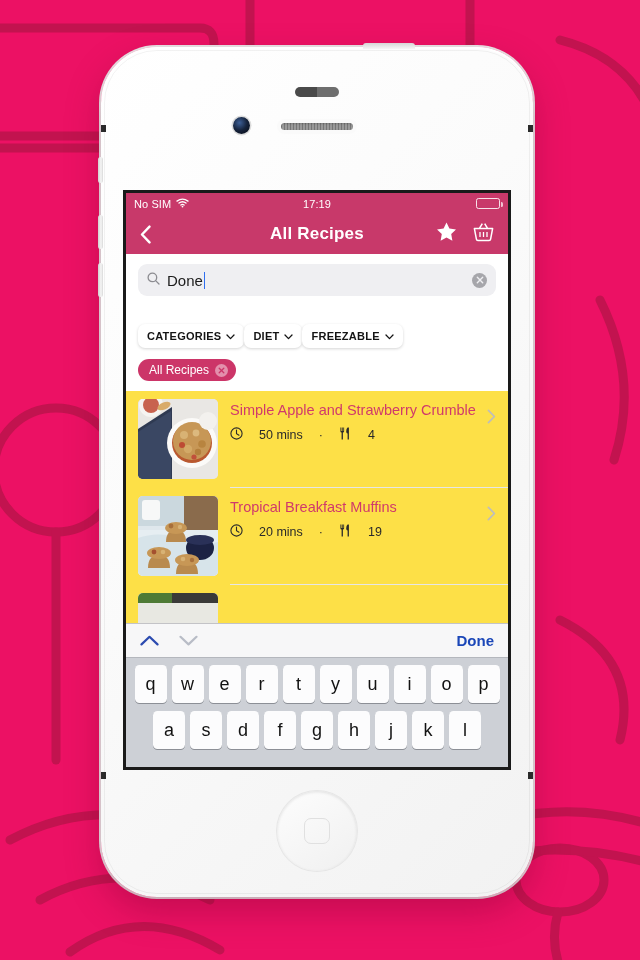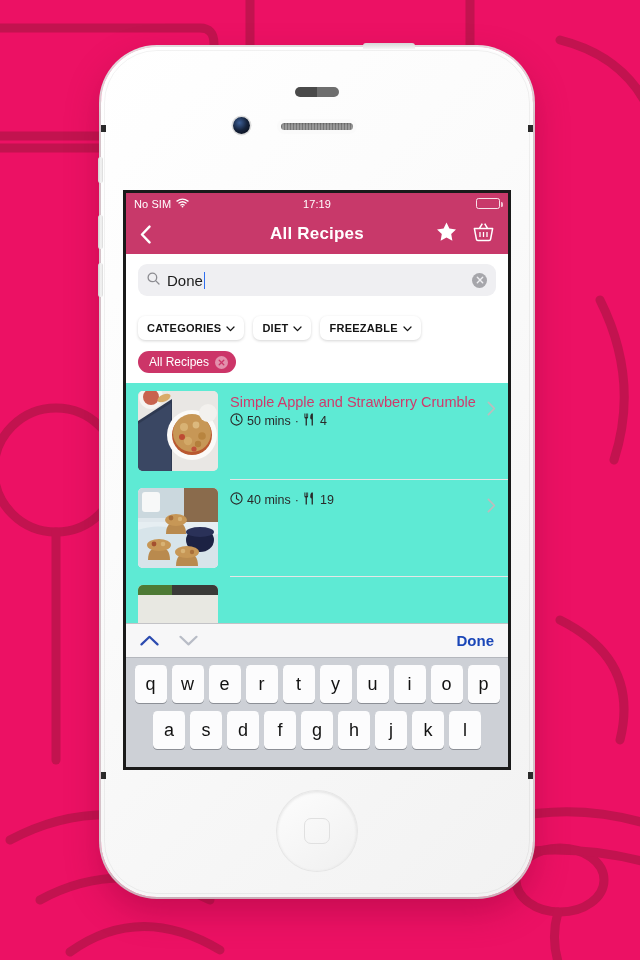--- a/index.html
+++ b/index.html
@@ -135,56 +135,56 @@
   .caret{
     display:inline-block; width:1.6px; height:17px; background:#2f6ff0;
     margin-left:1px;
   }
   .clear-btn{
     width:15px; height:15px; border-radius:50%; background:#a6a6ab;
     display:flex; align-items:center; justify-content:center; flex:none;
   }
 
   
-  .filters{ display:flex; gap:9px; padding:20px 12px 0 12px; }
+  .filters{ display:flex; padding:28px 12px 0 12px; }
   .chip{
     background:#fff; border-radius:7px; height:24px;
     display:flex; align-items:center; gap:5px; padding:0 9px;
     font-size:11px; font-weight:bold; color:#141414; letter-spacing:0.25px;
     box-shadow:0 1px 3px rgba(0,0,0,0.17);
   }
   .tagrow{ padding:11px 12px 10px 12px; display:flex; }
   .tag{
     background:#cc3568; color:#fff; border-radius:13px; height:22px;
     display:flex; align-items:center; gap:6px; padding:0 8px 0 11px;
     font-size:12px;
   }
   .tag-x{
     width:13px; height:13px; border-radius:50%;
     background:rgba(255,255,255,0.45);
     display:flex; align-items:center; justify-content:center;
   }
 
   
-  .list{ background:#5eead4; }
+  .list{ background:#fde047; }
   .row{
     display:flex; padding:8px 12px 0 12px; gap:12px; position:relative;
   }
   .thumb{
     width:80px; height:80px; border-radius:5px; flex:none; overflow:hidden;
     background:#e3e3e3;
   }
   .thumb svg{ display:block; width:80px; height:80px; }
   .row-body{ flex:1; padding-top:3px; padding-right:18px; min-width:0; }
   .row-title{
     font-size:14.5px; color:#d03a6b; line-height:1.22; font-weight:normal;
   }
   .row-meta{
-    margin-top:1px; font-size:12.5px; color:#2a2a2a;
-    display:flex; align-items:center; gap:4px;
+    margin-top:7px; font-size:12.5px; color:#2a2a2a;
+    display:flex; align-items:center; gap:16px;
   }
   .row-chev{
     position:absolute; right:12px; top:18px; color:#bdbdbd;
   }
   .divider{ height:1px; background:#e6e6e6; margin:8px 0 0 104px; }
 
   
   .accessory{
     position:absolute; left:0; right:0; bottom:0;
   }
@@ -433,28 +433,29 @@
             <ellipse cx="21" cy="57" rx="12" ry="6" fill="#c79756"></ellipse>
             <circle cx="16" cy="56" r="2.4" fill="#a4502f"></circle>
             <circle cx="25" cy="56" r="2.3" fill="#d8b274"></circle>
             <path d="M38 78 q0 -13 11 -13 q11 0 11 13 z" fill="#b98a4e"></path>
             <ellipse cx="49" cy="64" rx="12" ry="6" fill="#c79756"></ellipse>
             <circle cx="45" cy="63" r="2.3" fill="#d8b274"></circle>
             <circle cx="54" cy="64" r="2.2" fill="#a86f3a"></circle>
           </svg>
         </div>
         <div class="row-body">
+          <div class="row-title">Tropical Breakfast Muffins</div>
           <div class="row-meta">
             <span>
               <svg width="13" height="13" viewBox="0 0 13 13" fill="none" stroke="#2a2a2a" stroke-width="1.1">
                 <circle cx="6.5" cy="6.5" r="5.6"></circle>
                   <path d="M6.5 3.1 V6.7 L9 8.2" stroke-linecap="round"></path>
               </svg>
             </span>
-            <span>40 mins</span>
+            <span>20 mins</span>
             <span>·</span>
             <span>
               <svg width="13" height="13" viewBox="0 0 13 13" fill="#2a2a2a">
                 <path d="M1.4 0.6 V4.2 Q1.4 5.4 2.6 5.6 V12.4 H3.9 V5.6 Q5.1 5.4 5.1 4.2 V0.6 H4.3 V4 H3.7 V0.6 H2.8 V4 H2.2 V0.6 Z"></path>
                 <path d="M8.6 0.6 Q7.2 1.6 7.2 4.4 Q7.2 6.3 8.6 6.6 V12.4 H9.9 V0.6 Z"></path>
               </svg>
             </span>
             <span>19</span>
           </div>
         </div>

